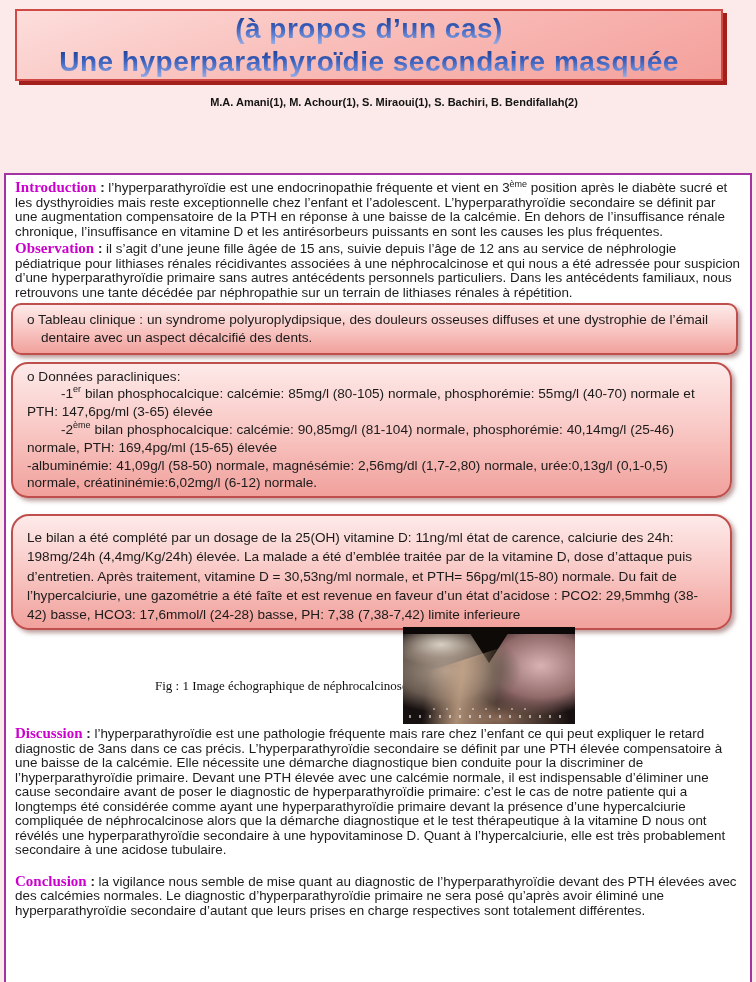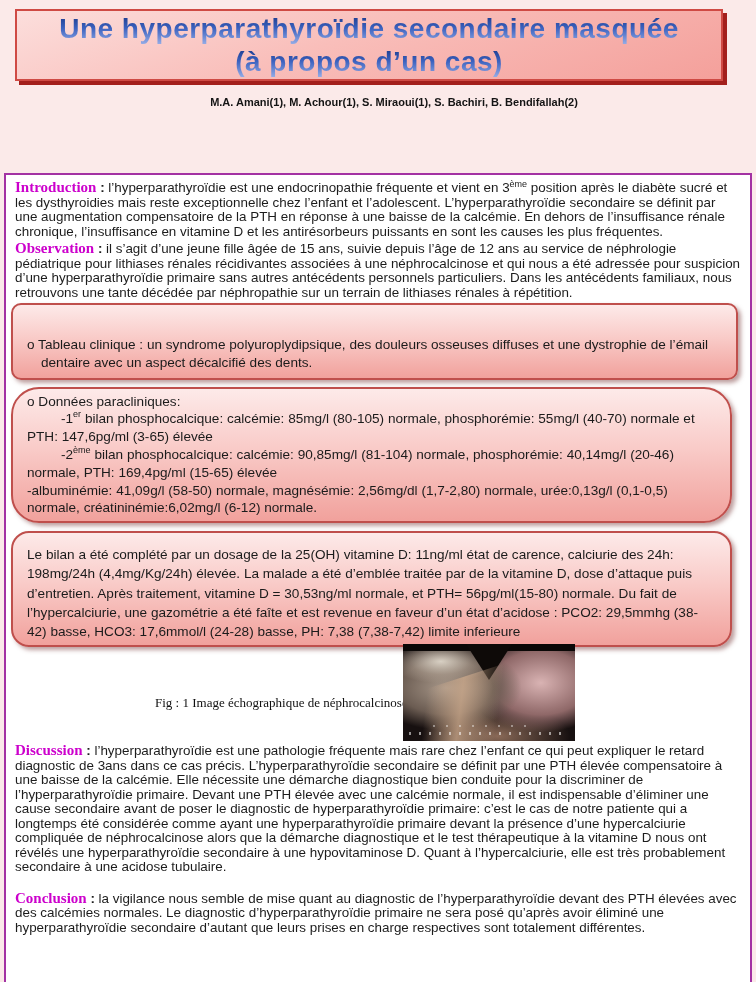--- a/index.html
+++ b/index.html
@@ -47,22 +47,22 @@
 
   
   .pink-box {
     border:2px solid #bf4f4c;
     background:linear-gradient(180deg,#fdeae9 0%,#f9cbc8 45%,#f1a19c 100%);
     box-shadow:3px 3px 4px rgba(125,65,65,0.5);
     padding:6px 14px; font-size:13.6px; line-height:17.8px; color:#1b1b1b;
   }
   .pink-box p { margin:0; }
   #box-clinical { border-radius:10px; margin:3px 3px 7px -4px; }
-  #box-clinical p { padding-left:14px; text-indent:-14px;margin-top:25px; }
-  #box-paraclinical { border-radius:28px; margin:0 9px 8px -4px; padding-top:4px; padding-bottom:4px; }
+  #box-clinical p { padding-left:14px; text-indent:-14px; }
+  #box-paraclinical { border-radius:17px; margin:0 9px 16px -4px; padding-top:4px; padding-bottom:4px; }
   #box-paraclinical .indent1 { text-indent:34px; }
   #box-vitamin { border-radius:18px; margin:0 9px 0 -4px; padding-top:12px; padding-bottom:4px; line-height:19.2px; }
 
   
   .figure-row { position:relative; height:96px; }
   .fig-caption {
     position:absolute; left:140px; top:48px;
     font-family:"Liberation Serif","DejaVu Serif",serif;
     font-size:13px; color:#101010;
   }
@@ -98,42 +98,42 @@
   }
 
   .gap { height:14px; }
 </style>
 </head>
 <body>
 
 <div class="page">
 
   <div class="header-box">
+    <div class="title-line">(à propos d’un cas)</div>
     <div class="title-line">Une hyperparathyroïdie secondaire masquée</div>
-    <div class="title-line">(à propos d’un cas)</div>
   </div>
 
   <div class="authors">
     <div>M.A. Amani(1),  M. Achour(1),  S. Miraoui(1),  S. Bachiri,  B. Bendifallah(2)</div>
   </div>
 
   <div class="main-box">
 
     <p class="body-par"><span class="sec-head">Introduction</span><span class="sec-sep">  : </span><span>l’hyperparathyroïdie est une endocrinopathie fréquente et vient en 3</span><sup class="sp">ème</sup><span> position après le diabète sucré et les dysthyroidies mais reste exceptionnelle chez l’enfant et l’adolescent. L’hyperparathyroïdie secondaire se définit par une augmentation compensatoire de la PTH en réponse à une baisse de la calcémie. En dehors de l’insuffisance rénale chronique, l’insuffisance en vitamine D et les antirésorbeurs puissants en sont les causes les plus fréquentes.</span></p>
 
     <p class="body-par"><span class="sec-head">Observation</span><span class="sec-sep"> : </span><span>il s’agit d’une jeune fille âgée de 15 ans, suivie depuis l’âge de 12 ans au service de néphrologie pédiatrique pour lithiases rénales récidivantes associées à une néphrocalcinose et qui nous a été adressée pour suspicion d’une hyperparathyroïdie primaire sans autres antécédents personnels particuliers.  Dans les antécédents familiaux, nous retrouvons une tante décédée par néphropathie sur un terrain de lithiases rénales à répétition.</span></p>
 
     <div class="pink-box" id="box-clinical">
       <p>o  Tableau clinique : un syndrome polyuroplydipsique, des douleurs osseuses diffuses et une dystrophie de l’émail dentaire avec un aspect décalcifié des dents.</p>
     </div>
 
     <div class="pink-box" id="box-paraclinical">
       <p>o Données paracliniques:</p>
       <p class="indent1"><span>-1</span><sup class="sp">er</sup><span> bilan phosphocalcique: calcémie: 85mg/l (80-105) normale,  phosphorémie: 55mg/l (40-70) normale et  PTH: 147,6pg/ml (3-65) élevée</span></p>
-      <p class="indent1"><span>-2</span><sup class="sp">ème</sup><span> bilan phosphocalcique: calcémie: 90,85mg/l (81-104) normale,  phosphorémie: 40,14mg/l (20-46) normale, PTH: 169,4pg/ml (15-65) élevée</span></p>
+      <p class="indent1"><span>-2</span><sup class="sp">ème</sup><span> bilan phosphocalcique: calcémie: 90,85mg/l (81-104) normale,  phosphorémie: 40,14mg/l (25-46) normale, PTH: 169,4pg/ml (15-65) élevée</span></p>
       <p>-albuminémie: 41,09g/l (58-50) normale, magnésémie: 2,56mg/dl (1,7-2,80) normale,  urée:0,13g/l (0,1-0,5) normale,  créatininémie:6,02mg/l (6-12) normale.</p>
     </div>
 
     <div class="pink-box" id="box-vitamin">
       <p>Le bilan a été complété par un dosage de la 25(OH) vitamine D: 11ng/ml état de carence,  calciurie des 24h: 198mg/24h (4,4mg/Kg/24h) élevée. La malade a été d’emblée traitée par de la vitamine D, dose d’attaque puis d’entretien. Après traitement, vitamine D = 30,53ng/ml normale, et PTH= 56pg/ml(15-80) normale. Du fait de l’hypercalciurie, une gazométrie a été faîte et est revenue en faveur d’un état d’acidose : PCO2: 29,5mmhg (38-42) basse, HCO3: 17,6mmol/l (24-28) basse, PH:  7,38 (7,38-7,42) limite inferieure</p>
     </div>
 
     <div class="figure-row">
       <div class="fig-caption">Fig : 1 Image  échographique de  néphrocalcinose</div>
       <div class="us-image">

